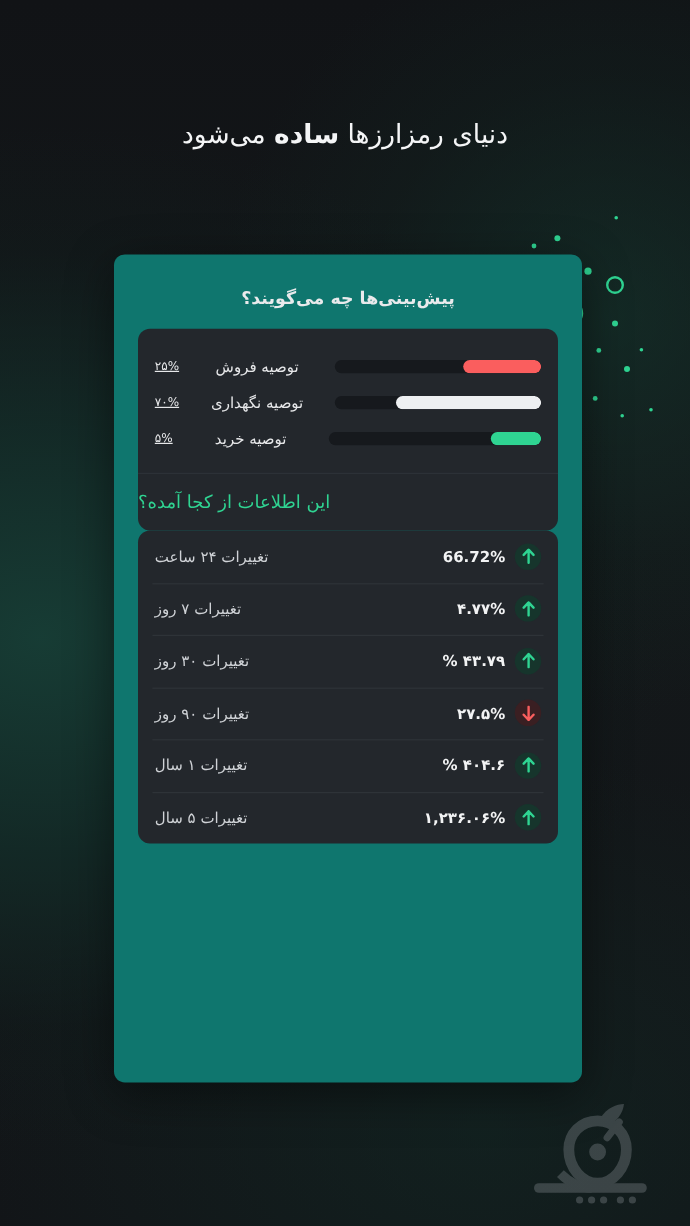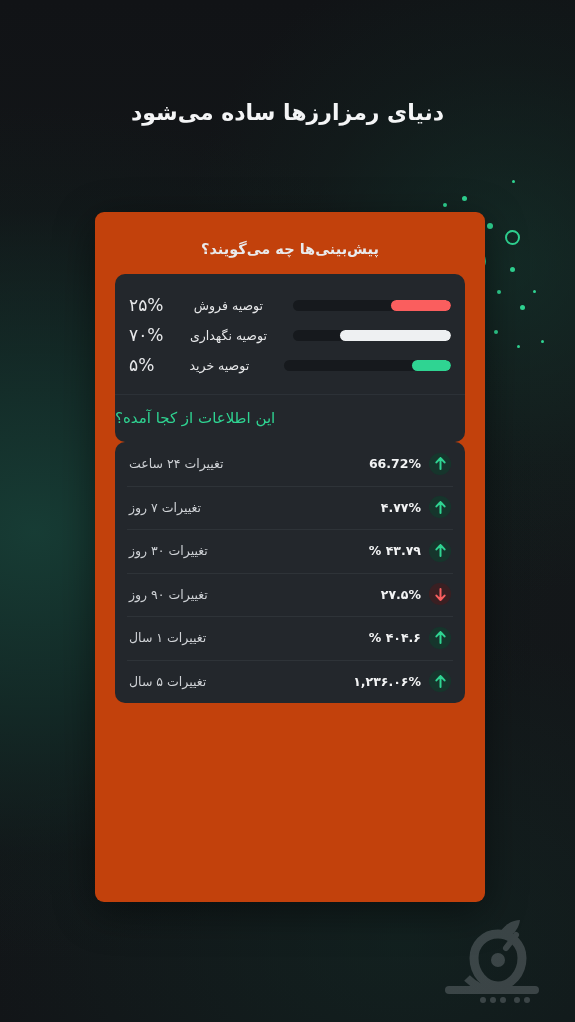--- a/index.html
+++ b/index.html
@@ -24,33 +24,33 @@
   
   #decor { position:absolute; inset:0; }
   .dot { position:absolute; border-radius:50%; background:#2fd492; }
   .ring { position:absolute; border-radius:50%; border:2px solid #2fd492; }
   .half { position:absolute; background:#2fd492; border-radius:0 999px 999px 0; }
 
   
   #app-card {
     position:absolute; left:95px; top:212px;
     width:390px; height:690px;
-    background:#c2410c;
+    background:#0f766e;
     border-radius:9px;
     box-shadow:0 10px 40px rgba(0,0,0,.45);
     overflow:hidden;
   }
 
   .page-title {
     position:absolute; top:100px; left:0; right:0;
     text-align:center; color:#f4f5f6;
     font-size:22px; letter-spacing:.2px;
   }
   .page-title b { font-weight:700; }
-  .page-title span { font-weight:700; }
+  .page-title span { font-weight:400; }
 
   .section-title {
     text-align:center; color:#e9eaec;
     font-size:14.5px; font-weight:700;
   }
 
   
   .panel {
     margin:0 20px;
     background:#23272c;
@@ -61,21 +61,21 @@
 
   .bar-row {
     display:flex; align-items:center;
     gap:10px; height:30px;
   }
   .bar-label {
     color:#e7e8ea; font-size:12.5px;
     white-space:nowrap; min-width:110px;
     text-align:center; direction:rtl;
   }
-  .bar-pct { color:#e7e8ea; font-size:17px; }
+  .bar-pct { color:#e7e8ea; font-size:10px;text-decoration:underline; }
   .bar-track {
     flex:1; height:11px; border-radius:999px;
     background:#16191d; display:flex;
     justify-content:flex-start; overflow:hidden;
   }
   .bar-fill { height:100%; border-radius:999px; }
 
   .panel-divider { height:1px; background:#2c3137; }
 
   .panel-link {

